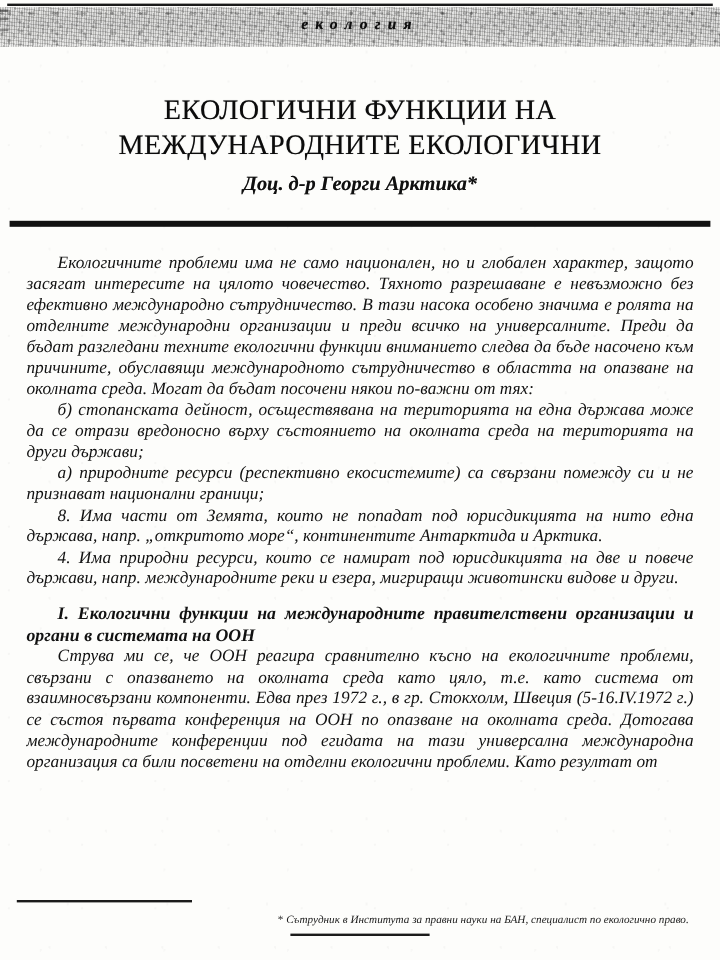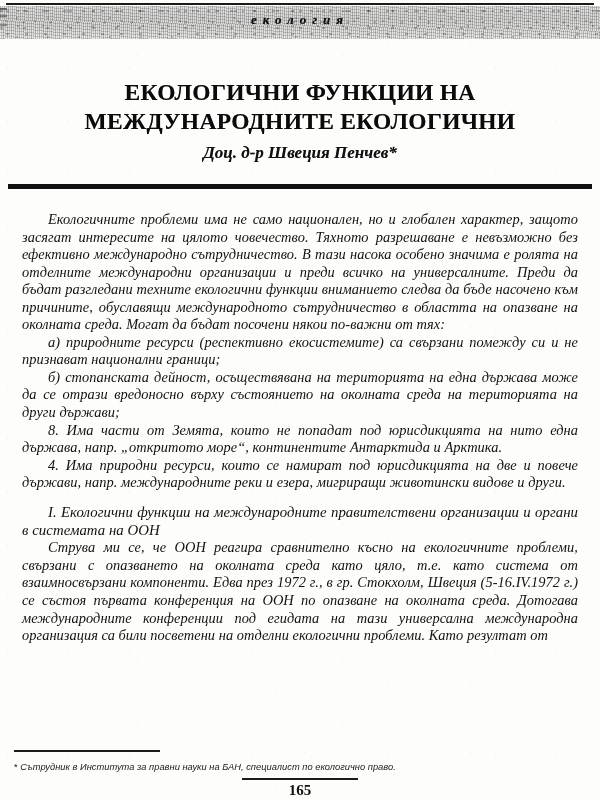--- a/index.html
+++ b/index.html
@@ -82,21 +82,21 @@
   
   .title-block {
     position: absolute;
     top: 78px;
     left: 30px;
     width: 540px;
     text-align: center;
   }
   .doc-title {
     font-family: "Liberation Serif", "DejaVu Serif", serif;
-    font-weight: 700;
+    font-weight: 400;
     font-size: 23.5px;
     line-height: 1.22;
     letter-spacing: 0.3px;
     color: #0b0b0b;
     margin: 0;
     text-shadow: 0 0 0.6px rgba(0,0,0,0.5);
   }
   .byline {
     margin-top: 8px;
     font-family: "Liberation Serif", "DejaVu Serif", serif;
@@ -130,21 +130,21 @@
     text-justify: inter-word;
     color: #111;
     letter-spacing: 0.05px;
   }
   .body-text p {
     margin: 0;
     text-indent: 26px;
   }
   .section-heading {
     margin: 0;
-    font-weight: 400;
+    font-weight: 700;
     font-style: italic;
     font-size: 14.8px;
     line-height: 17.8px;
     text-indent: 26px;
     text-align: justify;
     padding-top: 12px;
   }
 
   
   .footnote-rule {
@@ -153,26 +153,27 @@
     left: 14px;
     width: 146px;
     height: 2px;
     background: #1b1b1b;
   }
   .footnote {
     position: absolute;
     bottom: 27px;
     left: 14px;
     width: 560px;
-    font-family: Liberation Sans, sans-serif;
+    font-family: Liberation Serif, serif;
     font-style: italic;
     font-size: 9.3px;
     line-height: 12px;
     color: #1a1a1a;
     letter-spacing: 0.02px;
+    text-align: right;
   }
   .footnote .mark {
     font-style: normal;
   }
 
   
   .folio-rule {
     position: absolute;
     bottom: 20px;
     left: 50%;
@@ -216,37 +217,36 @@
     <div class="banner-noise"></div>
     <div class="banner-title">екология</div>
   </div>
   <div class="edge-marks"></div>
 
   <div class="title-block">
     <h1 class="doc-title">
       <span>ЕКОЛОГИЧНИ ФУНКЦИИ НА</span><br>
       <span>МЕЖДУНАРОДНИТЕ ЕКОЛОГИЧНИ</span>
     </h1>
-    <div class="byline">Доц. д-р Швеция Пенчев*</div>
+    <div class="byline">Доц. д-р Георги Арктика*</div>
   </div>
 
   <div class="head-rule"></div>
 
   <div class="body-text">
     <p>Екологичните проблеми има не само национален, но и глобален характер, защото засягат интересите на цялото човечество. Тяхното разрешаване е невъзможно без ефективно международно сътрудничество. В тази насока особено значима е ролята на отделните международни организации и преди всичко на универсалните. Преди да бъдат разгледани техните екологични функции вниманието следва да бъде насочено към причините, обуславящи международното сътрудничество в областта на опазване на околната среда. Могат да бъдат посочени някои по-важни от тях:</p>
+    <p>б) стопанската дейност, осъществявана на територията на една държава може да се отрази вредоносно върху състоянието на околната среда на територията на други държави;</p>
     <p>а) природните ресурси (респективно екосистемите) са свързани помежду си и не признават    национални граници;</p>
-    <p>б) стопанската дейност, осъществявана на територията на една държава може да се отрази вредоносно върху състоянието на околната среда на територията на други държави;</p>
     <p>8. Има части от Земята, които не попадат под юрисдикцията на нито една държава, напр. „откритото море“, континентите Антарктида и Арктика.</p>
     <p>4. Има природни ресурси, които се намират под юрисдикцията на две и повече държави, напр. международните реки  и езера, мигриращи животински видове и други.</p>
     <p class="section-heading">I. Екологични функции на международните правителствени организации и органи в системата на ООН</p>
     <p>Струва ми се, че ООН реагира сравнително късно на екологичните проблеми, свързани с опазването на околната среда като цяло, т.е. като система от взаимносвързани компоненти. Едва през 1972 г., в гр. Стокхолм, Швеция (5-16.IV.1972 г.) се състоя  първата конференция на ООН по опазване на околната среда. Дотогава международните конференции под егидата на тази универсална международна организация са били посветени на отделни екологични проблеми. Като резултат от</p>
   </div>
 
   <div class="footnote-rule"></div>
   <div class="footnote">
     <span class="mark">*</span>
     <span>Сътрудник в Института за правни науки на БАН, специалист по екологично право.</span>
   </div>
 
   <div class="folio-rule"></div>
-  <div class="folio">165</div>
 
 </div>
 
 </body></html>

